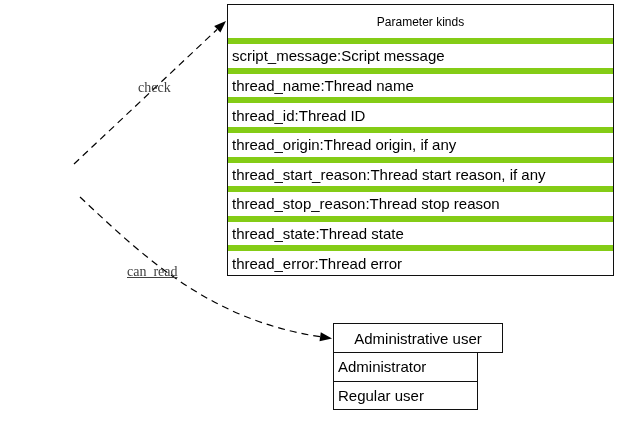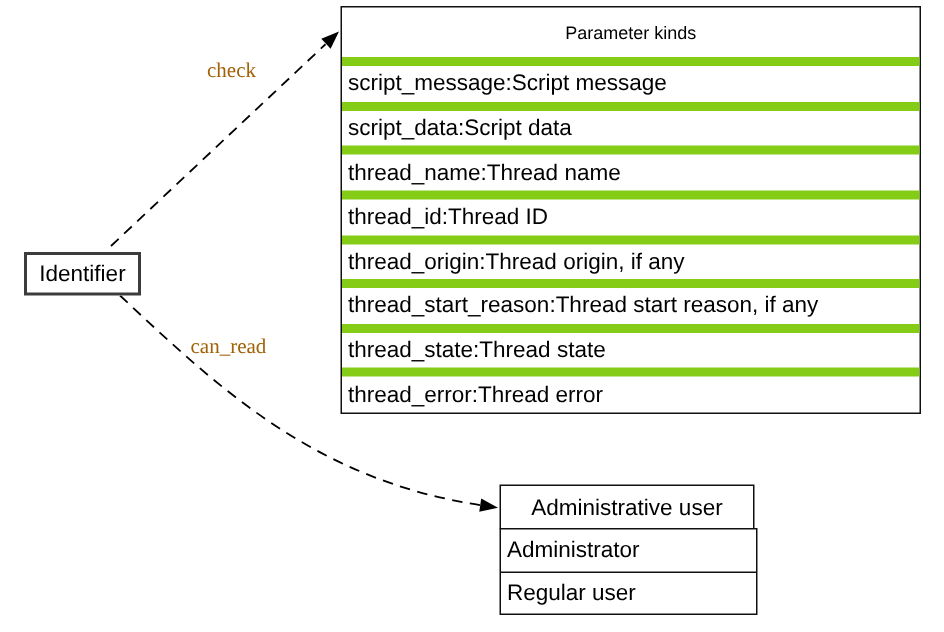--- a/index.html
+++ b/index.html
@@ -28,22 +28,23 @@
     stroke-dasharray: 7 5;
   }
   .arrowhead {
     fill: #000000;
     stroke: none;
   }
   .edge-label {
     position: absolute;
     font-family: "Liberation Serif", serif;
     font-size: 14px;
-    color: #a16207;
+    color: #404040;
     white-space: nowrap;
+    margin-top: 40px;
   }
   .node-box {
     position: absolute;
     box-sizing: border-box;
     background: #ffffff;
   }
   .identifier-node {
     left: 16px; top: 168px;
     width: 78px; height: 29px;
     border: 2px solid #3c3c3c;
@@ -84,21 +85,21 @@
     width: 170px; height: 30px;
     border: 1px solid #101010;
     display: flex;
     align-items: center;
     justify-content: center;
     font-size: 15px;
     white-space: nowrap;
   }
   .admin-rows {
     left: 333px; top: 352px;
-    width: 172px; height: 58px;
+    width: 145px; height: 58px;
     border: 1px solid #101010;
     display: flex;
     flex-direction: column;
   }
   .admin-row {
     flex: 1;
     display: flex;
     align-items: center;
     padding: 0 4px;
     font-size: 15px;
@@ -116,32 +117,31 @@
 
   <svg class="edges-layer" viewBox="0 0 629 421">
     <path class="edge-line" d="M 74 164 L 217 29.5"></path>
     <polygon class="arrowhead" points="226,21 220.4,32.5 214.2,25.9"></polygon>
     <path class="edge-line" d="M 80 197 C 145 258, 210 320, 320 336.7"></path>
     <polygon class="arrowhead" points="332,338.5 319.5,341.2 320.8,332.3"></polygon>
   </svg>
 
   <div class="edge-label" style="left:138px; top:40px;">check</div>
 
-  <div class="edge-label" style="left:127px; top:224px;">can_read</div>
+  <div class="edge-label" style="left:127px; top:224px;text-decoration:underline;">can_read</div>
 
-  <div class="node-box identifier-node">Identifier</div>
 
   <div class="node-box param-table">
     <div class="param-header">Parameter kinds</div>
     <div class="param-row">script_message:Script message</div>
-    <div class="param-row">script_data:Script data</div>
     <div class="param-row">thread_name:Thread name</div>
     <div class="param-row">thread_id:Thread ID</div>
     <div class="param-row">thread_origin:Thread origin, if any</div>
     <div class="param-row">thread_start_reason:Thread start reason, if any</div>
+    <div class="param-row">thread_stop_reason:Thread stop reason</div>
     <div class="param-row">thread_state:Thread state</div>
     <div class="param-row">thread_error:Thread error</div>
   </div>
 
   <div class="node-box admin-header">Administrative user</div>
 
   <div class="node-box admin-rows">
     <div class="admin-row">Administrator</div>
     <div class="admin-row">Regular user</div>
   </div>

